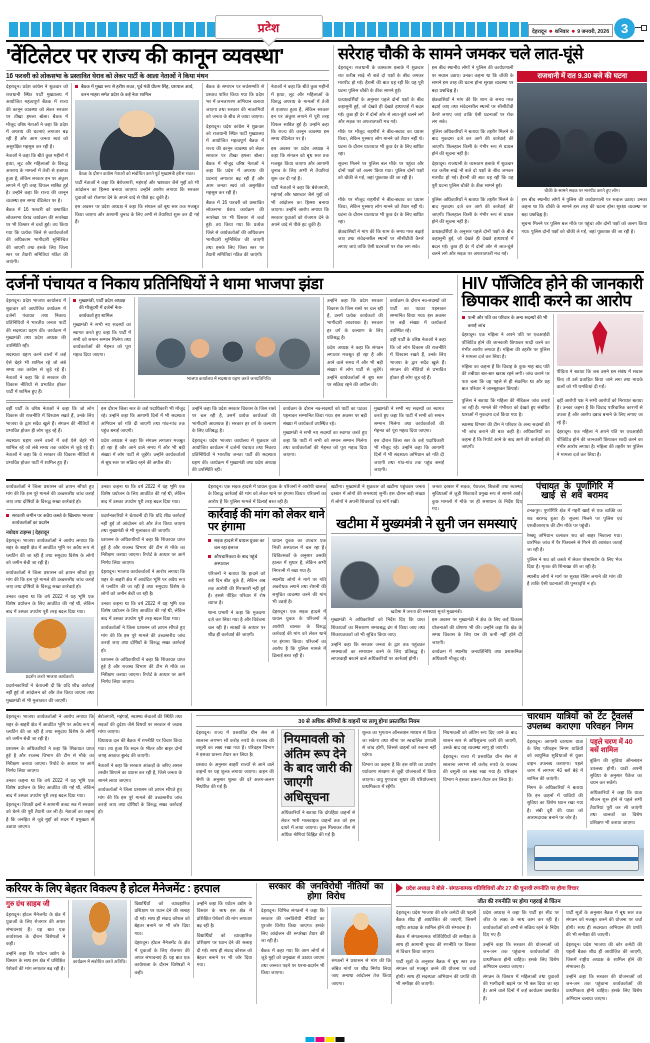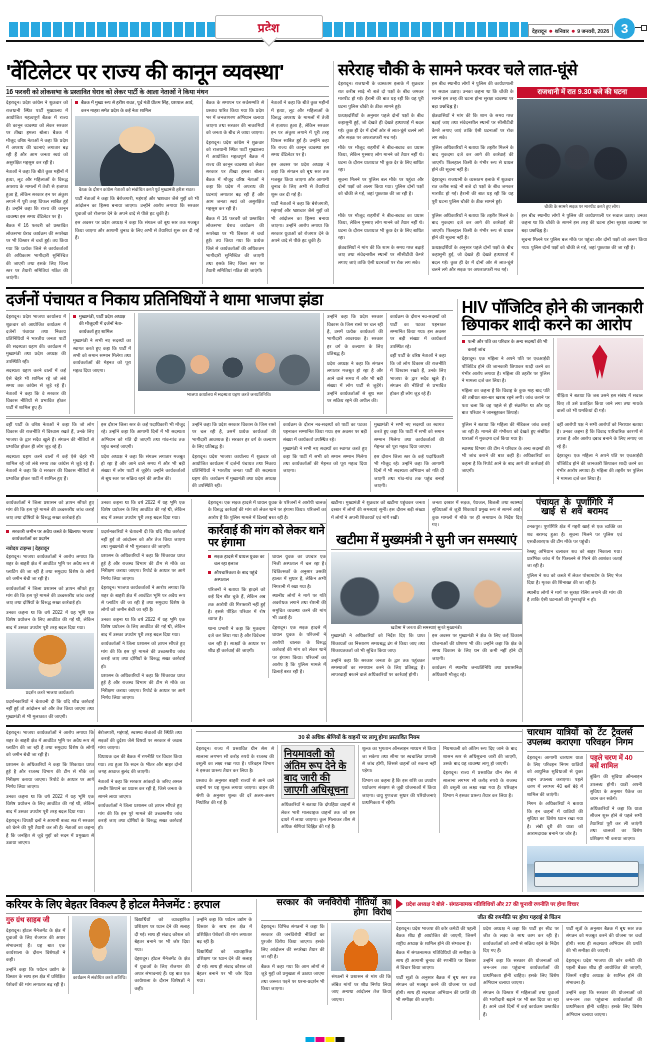--- a/index.html
+++ b/index.html
@@ -149,21 +149,21 @@
       radial-gradient(circle at 82% 58%, #ddb593 0 8%, transparent 9%),
       linear-gradient(180deg,#e7edf1 0%, #b3bfc8 60%, #7d8892 100%);
   }
 
   .bullets { font-size:4.6px; line-height:1.6; }
   .bullets li { list-style:none; position:relative; padding-left:6px; margin-bottom:1.5px; }
   .bullets li:before{ content:""; position:absolute; left:0; top:2px; width:3px; height:3px; background:#c8102e; }
 
   .boxgray { background:#ededed; border:1px solid #c6c6c6; }
   .redhead-sm { color:#c8102e; font-weight:bold; font-size:7px; line-height:1.25; }
-  .blkhead-sm { font-weight:bold; font-size:10px; line-height:1.2;text-decoration:underline; }
+  .blkhead-sm { font-weight:bold; font-size:12px; line-height:1.2; }
 
   .cmyk { position:absolute; left:50%; bottom:1px; transform:translateX(-50%); display:flex; gap:1px; }
   .cmyk i { width:9px; height:5px; display:block; }
 
   .flex { display:flex; }
 </style>
 </head>
 <body>
 
 <div class="page">
@@ -177,21 +177,21 @@
       <span class="dot-red">●</span>
       <span>शनिवार</span>
       <span class="dot-red">●</span>
       <span>9 जनवरी, 2026</span>
     </div>
     <div class="pagecircle">3</div>
     <div class="pin"></div>
   </div>
   <div class="rule-blk"></div>
 
-  <div class="flex" style="margin-top:19px;">
+  <div class="flex" style="margin-top:3px;">
 
     <div style="width:330px; padding-right:4px;">
       <div class="hl hl-xl">'वेंटिलेटर पर राज्य की कानून व्यवस्था'</div>
       <div class="hr-thin" style="margin:2px 0 1px;"></div>
       <div style="font-size:6.4px; font-weight:bold; line-height:1.2;">16 फरवरी को लोकसभा के प्रस्तावित घेराव को लेकर पार्टी के आला नेताओं ने किया मंथन</div>
       <div class="hr-thin" style="margin:1px 0 2px;"></div>
 
       <div class="flex" style="gap:3px;">
 
         <div class="body-col" style="width:62px;">
@@ -220,21 +220,21 @@
 
         <div class="vr body-col" style="width:62px; padding-left:3px;">
           <p>नेताओं ने कहा कि बीते कुछ महीनों में हत्या, लूट और महिलाओं के विरुद्ध अपराध के मामलों में तेजी से इजाफा हुआ है, लेकिन सरकार इन पर अंकुश लगाने में पूरी तरह विफल साबित हुई है। उन्होंने कहा कि राज्य की कानून व्यवस्था इस समय वेंटिलेटर पर है।</p>
           <p>इस अवसर पर प्रदेश अध्यक्ष ने कहा कि संगठन को बूथ स्तर तक मजबूत किया जाएगा और आगामी चुनाव के लिए अभी से तैयारियां शुरू कर दी गई हैं।</p>
           <p>पार्टी नेताओं ने कहा कि बेरोजगारी, महंगाई और भ्रष्टाचार जैसे मुद्दों को भी आंदोलन का हिस्सा बनाया जाएगा। उन्होंने आरोप लगाया कि सरकार युवाओं को रोजगार देने के अपने वादे से पीछे हट चुकी है।</p>
         </div>
       </div>
     </div>
 
     <div class="vr" style="width:314px; padding-left:4px;">
-      <div class="hl hl-lg">सरेराह चौकी के सामने फरवर चले लात-घूंसे</div>
+      <div class="hl hl-lg">सरेराह चौकी के सामने जमकर चले लात-घूंसे</div>
       <div class="flex" style="gap:4px; margin-top:2px;">
         <div class="body-col" style="width:86px;">
           <p>देहरादून। राजधानी के व्यस्ततम इलाके में शुक्रवार रात करीब साढ़े नौ बजे दो पक्षों के बीच जमकर मारपीट हो गई। हैरानी की बात यह रही कि यह पूरी घटना पुलिस चौकी के ठीक सामने हुई।</p>
           <p>प्रत्यक्षदर्शियों के अनुसार पहले दोनों पक्षों के बीच कहासुनी हुई, जो देखते ही देखते हाथापाई में बदल गई। कुछ ही देर में दोनों ओर से लात-घूंसे चलने लगे और सड़क पर अफरातफरी मच गई।</p>
           <p>मौके पर मौजूद राहगीरों ने बीच-बचाव का प्रयास किया, लेकिन गुस्साए लोग मानने को तैयार नहीं थे। घटना के दौरान यातायात भी कुछ देर के लिए बाधित रहा।</p>
           <p>सूचना मिलने पर पुलिस बल मौके पर पहुंचा और दोनों पक्षों को अलग किया गया। पुलिस दोनों पक्षों को चौकी ले गई, जहां पूछताछ की जा रही है।</p>
         </div>
         <div class="vr body-col" style="width:86px; padding-left:3px;">
           <p>इस बीच स्थानीय लोगों ने पुलिस की कार्यप्रणाली पर सवाल उठाए। उनका कहना था कि चौकी के सामने इस तरह की घटना होना सुरक्षा व्यवस्था पर बड़ा प्रश्नचिह्न है।</p>
           <p>क्षेत्रवासियों ने मांग की कि शाम के समय गश्त बढ़ाई जाए तथा संवेदनशील स्थानों पर सीसीटीवी कैमरे लगाए जाएं ताकि ऐसी घटनाओं पर रोक लग सके।</p>
@@ -316,21 +316,21 @@
           <p>कार्यक्रम के दौरान नव-सदस्यों को पार्टी का पटका पहनाकर सम्मानित किया गया। इस अवसर पर बड़ी संख्या में कार्यकर्ता उपस्थित रहे।</p>
           <p>मुख्यमंत्री ने सभी नए सदस्यों का स्वागत करते हुए कहा कि पार्टी में सभी को समान सम्मान मिलेगा तथा कार्यकर्ताओं की मेहनत को पूरा महत्व दिया जाएगा।</p>
         </div>
         <div class="vr body-col" style="width:74px; padding-left:3px;">
           <p>मुख्यमंत्री ने सभी नए सदस्यों का स्वागत करते हुए कहा कि पार्टी में सभी को समान सम्मान मिलेगा तथा कार्यकर्ताओं की मेहनत को पूरा महत्व दिया जाएगा।</p>
           <p>इस दौरान जिला स्तर के कई पदाधिकारी भी मौजूद रहे। उन्होंने कहा कि आगामी दिनों में भी सदस्यता अभियान को गति दी जाएगी तथा गांव-गांव तक पहुंच बनाई जाएगी।</p>
         </div>
       </div>
     </div>
 
-    <div class="vr" style="width:189px; padding-left:4px;margin-top:8px;">
+    <div class="vr" style="width:189px; padding-left:4px;">
       <div class="hl hl-lg">HIV पॉजिटिव होने की जानकारी छिपाकर शादी करने का आरोप</div>
       <div class="hr-thin" style="margin:2px 0;"></div>
       <div class="flex" style="gap:3px;">
         <div style="width:88px;">
           <ul class="bullets">
             <li>पत्नी और पति का परिवार के अन्य सदस्यों की भी कराई जांच</li>
           </ul>
           <div class="body-col" style="margin-top:2px;">
             <p>देहरादून। एक महिला ने अपने पति पर एचआईवी पॉजिटिव होने की जानकारी छिपाकर शादी करने का गंभीर आरोप लगाया है। महिला की तहरीर पर पुलिस ने मामला दर्ज कर लिया है।</p>
             <p>महिला का कहना है कि विवाह के कुछ माह बाद पति की तबीयत बार-बार खराब रहने लगी। जांच कराने पर पता चला कि वह पहले से ही संक्रमित था और यह बात परिवार ने जानबूझकर छिपाई।</p>
@@ -554,21 +554,21 @@
           <p>देहरादून। होटल मैनेजमेंट के क्षेत्र में युवाओं के लिए रोजगार की अपार संभावनाएं हैं। यह बात एक कार्यशाला के दौरान विशेषज्ञों ने कही।</p>
         </div>
         <div class="vr body-col" style="width:60px; padding-left:3px;">
           <p>उन्होंने कहा कि पर्यटन उद्योग के विस्तार के साथ इस क्षेत्र में प्रशिक्षित पेशेवरों की मांग लगातार बढ़ रही है।</p>
           <p>विद्यार्थियों को व्यावहारिक प्रशिक्षण पर ध्यान देने की सलाह दी गई। साथ ही संवाद कौशल को बेहतर बनाने पर भी जोर दिया गया।</p>
         </div>
       </div>
     </div>
 
     <div class="vr" style="width:135px; padding-left:4px;">
-      <div class="hl hl-xs" style="text-align:right;">सरकार की जनविरोधी नीतियों का होगा विरोध</div>
+      <div class="hl hl-xs" style="text-align:center;">सरकार की जनविरोधी नीतियों का होगा विरोध</div>
       <div class="hr-thin" style="margin:2px 0;"></div>
       <div class="flex" style="gap:3px;">
         <div class="body-col" style="width:64px;">
           <p>देहरादून। विभिन्न संगठनों ने कहा कि सरकार की जनविरोधी नीतियों का पुरजोर विरोध किया जाएगा। इसके लिए आंदोलन की रूपरेखा तैयार की जा रही है।</p>
           <p>बैठक में कहा गया कि आम लोगों से जुड़े मुद्दों को प्रमुखता से उठाया जाएगा तथा जरूरत पड़ने पर धरना-प्रदर्शन भी किया जाएगा।</p>
         </div>
         <div class="vr" style="width:64px; padding-left:3px;">
           <div class="photo ph-saffron" style="height:48px;"></div>
           <div class="body-col" style="margin-top:2px;">
             <p>संगठनों ने प्रशासन से मांग की कि लंबित मांगों पर शीघ्र निर्णय लिया जाए अन्यथा आंदोलन तेज किया जाएगा।</p>

